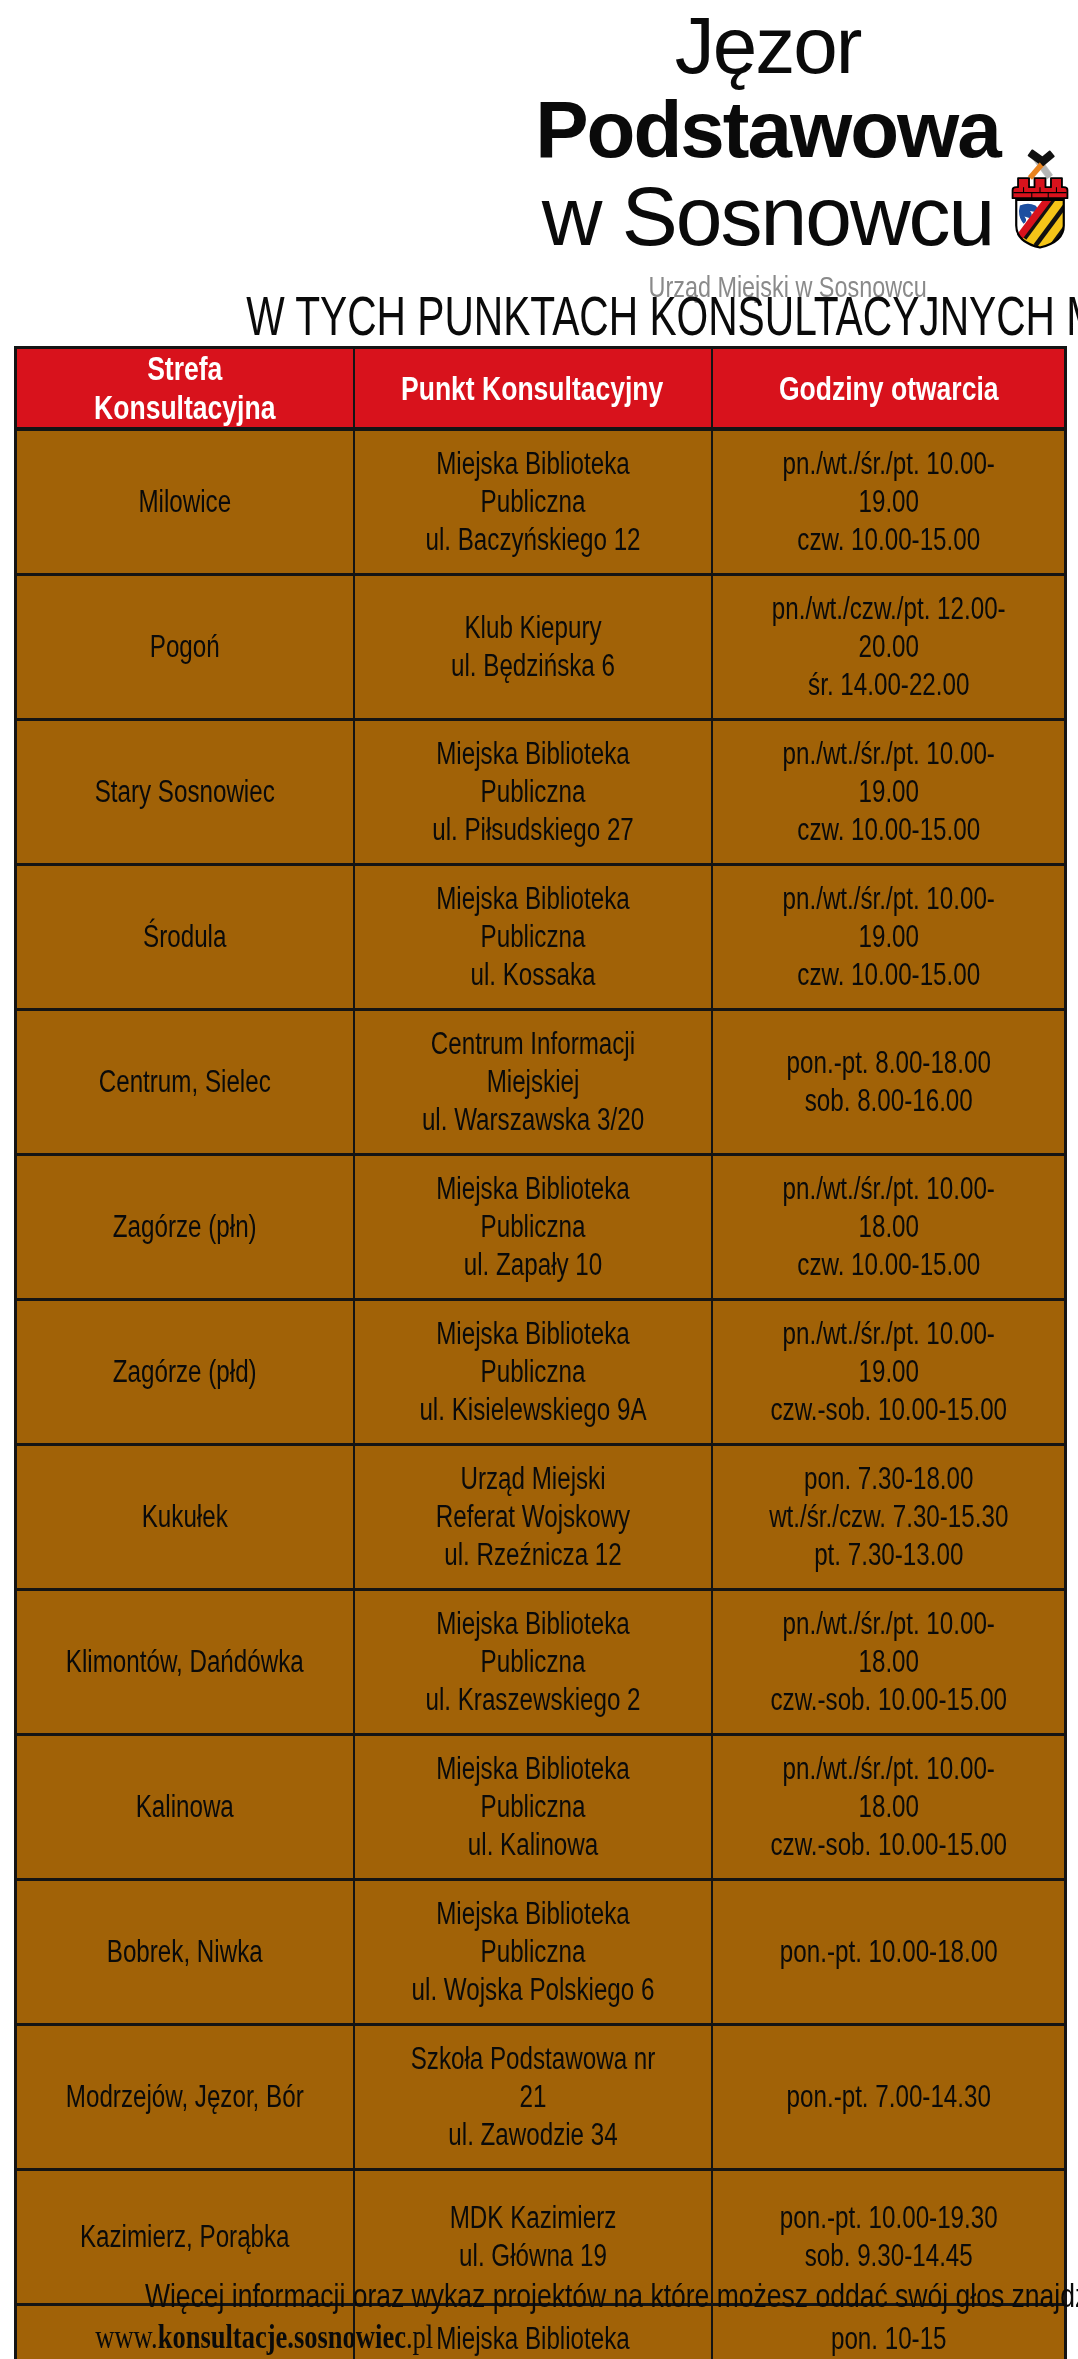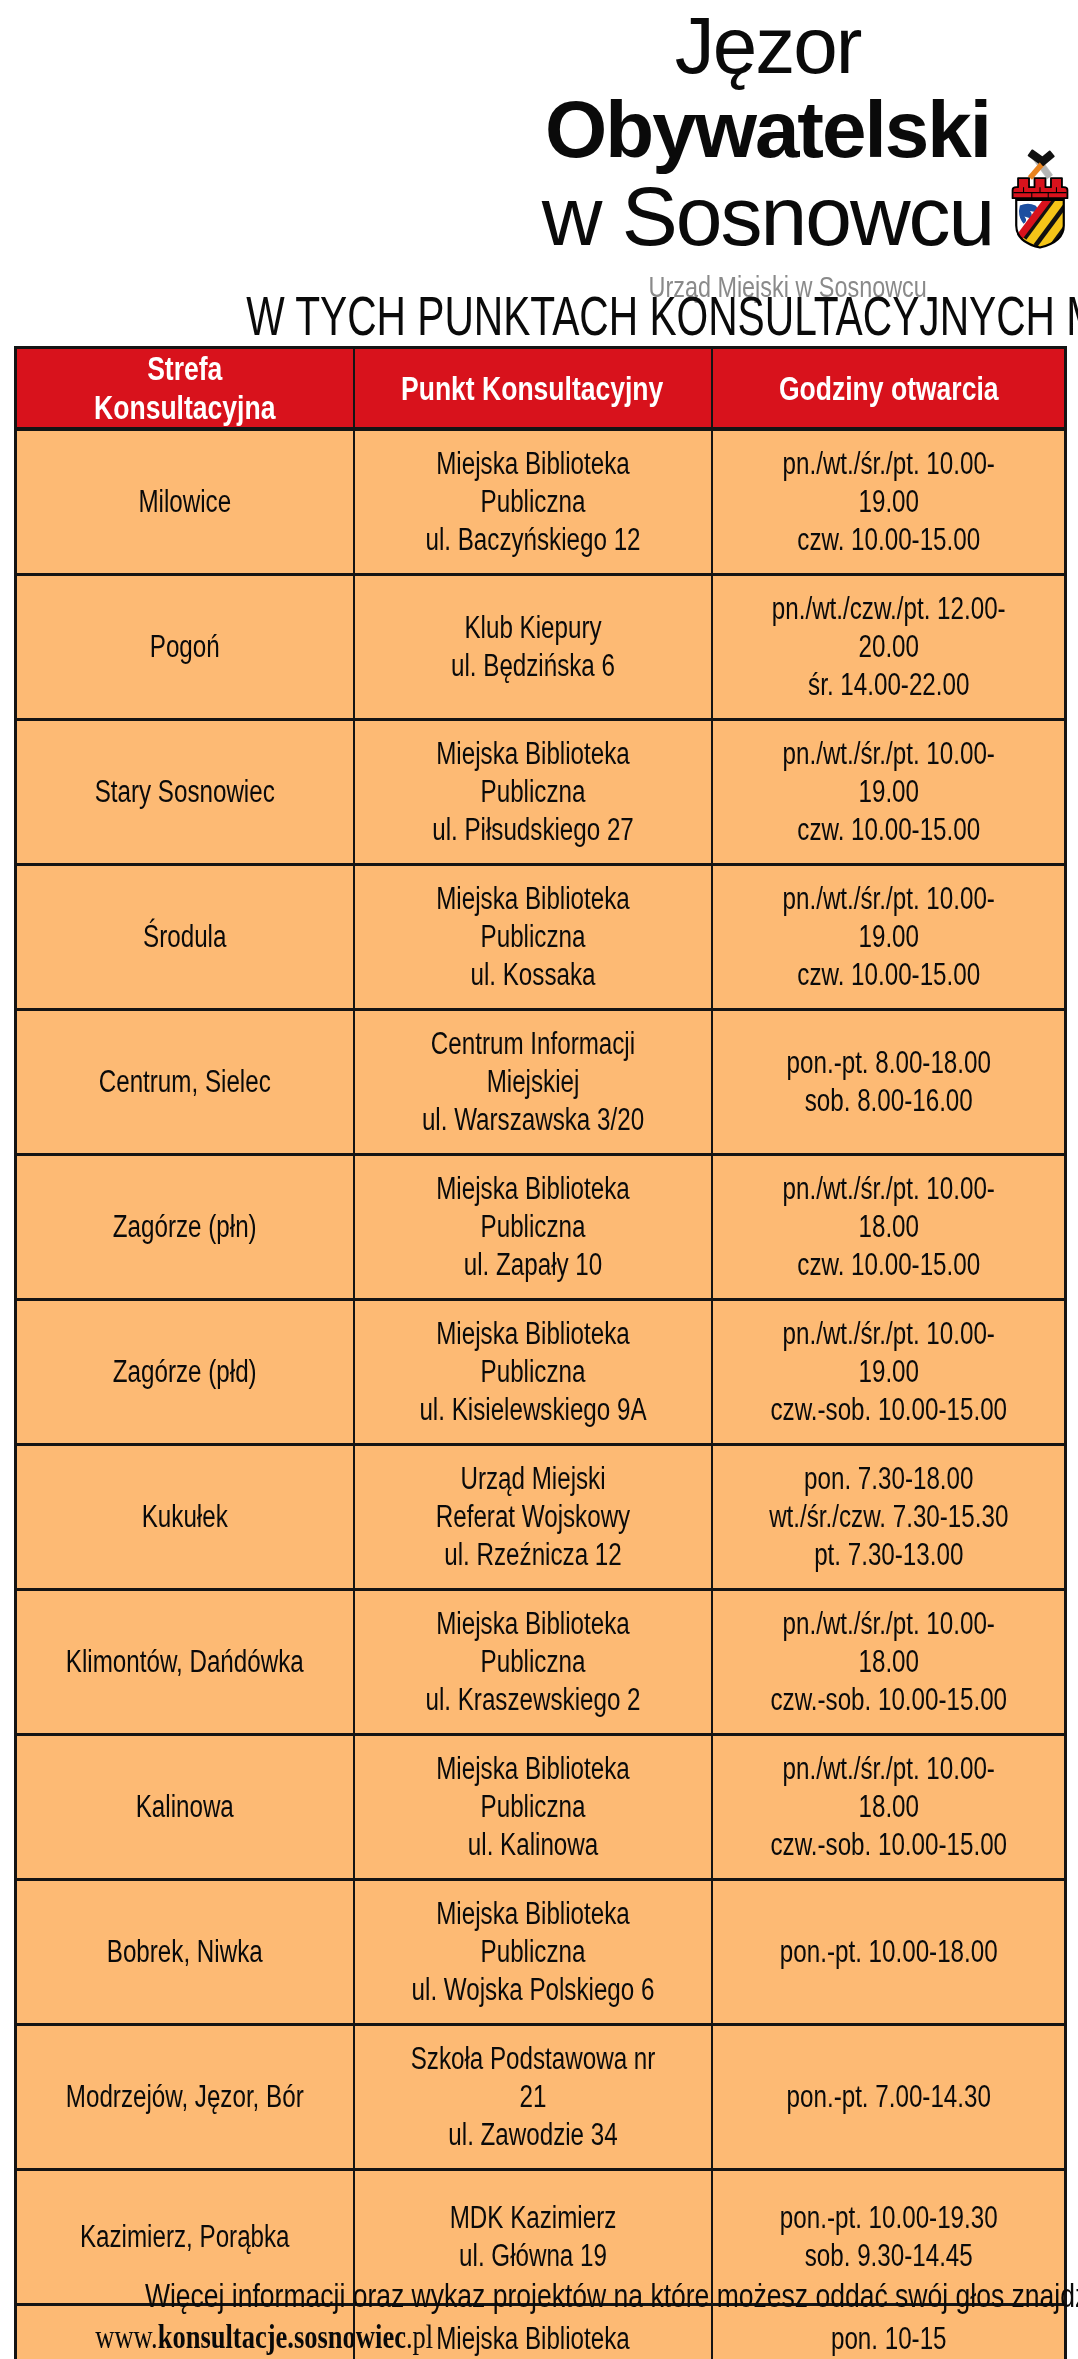--- a/index.html
+++ b/index.html
@@ -26,38 +26,38 @@
   
   table.consult{position:absolute;top:346px;left:14px;width:1050px;border-collapse:collapse;table-layout:fixed;}
   table.consult th{
     background:var(--header-red);color:#fff;height:70px;
     font-size:34px;font-weight:700;text-align:center;vertical-align:middle;
     border:2px solid var(--border-black);border-top-width:3px;border-bottom-width:4px;padding:0;
   }
   table.consult td{
     border:2px solid var(--border-black);border-top-width:3px;border-bottom-width:3px;
     height:104px;vertical-align:middle;text-align:center;padding:14px 4px;
-    font-size:31px;line-height:38px;color:#0a0a0a;background:#fdba74;
+    font-size:31px;line-height:38px;color:#0a0a0a;background:#a16207;
   }
   table.consult{border:3px solid var(--border-black);}
   td.zone-cell{background:var(--zone-col-gray);}
   .cell-text{white-space:pre-line;}
   
   .footer{position:absolute;left:0;bottom:2px;width:1078px;font-size:34px;line-height:41px;color:#0a0a0a;}
   .footer-line1{text-align:center;white-space:nowrap;}
   .footer-line2{white-space:nowrap;font-family:Liberation Serif, serif;}
   .footer-line2 .cond{transform-origin:right center;}
   .footer b{font-weight:700;}
 </style>
 </head>
 <body style="--header-red: #d8121c; --zone-col-gray: #e8e8e8; --border-black: #141414; --subtitle-gray: #8a8a8a;">
 
 <div class="logo-block">
   <div class="logo-l1">Jęzor</div>
-  <div class="logo-l2">Obywatelski</div>
+  <div class="logo-l2">Podstawowa</div>
   <div class="logo-l3">w Sosnowcu</div>
   <div class="logo-sub"><span class="cond">Urząd Miejski w Sosnowcu</span></div>
 </div>
 
 <svg class="crest" viewBox="0 0 70 108" xmlns="http://www.w3.org/2000/svg">
 
   <g>
     <line x1="46" y1="29" x2="30" y2="7" stroke="#f2f2f2" stroke-width="6"></line>
     <line x1="46" y1="29" x2="30" y2="7" stroke="#000" stroke-width="8" opacity="0.25"></line>
     <rect x="22" y="2" width="17" height="9" rx="1" transform="rotate(35 30 7)" fill="#111"></rect>

